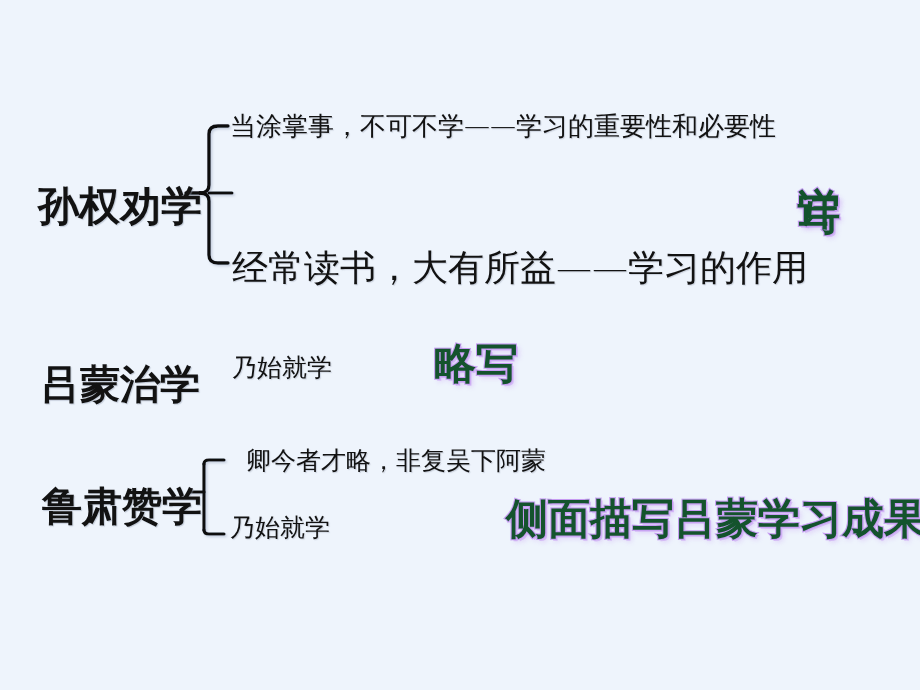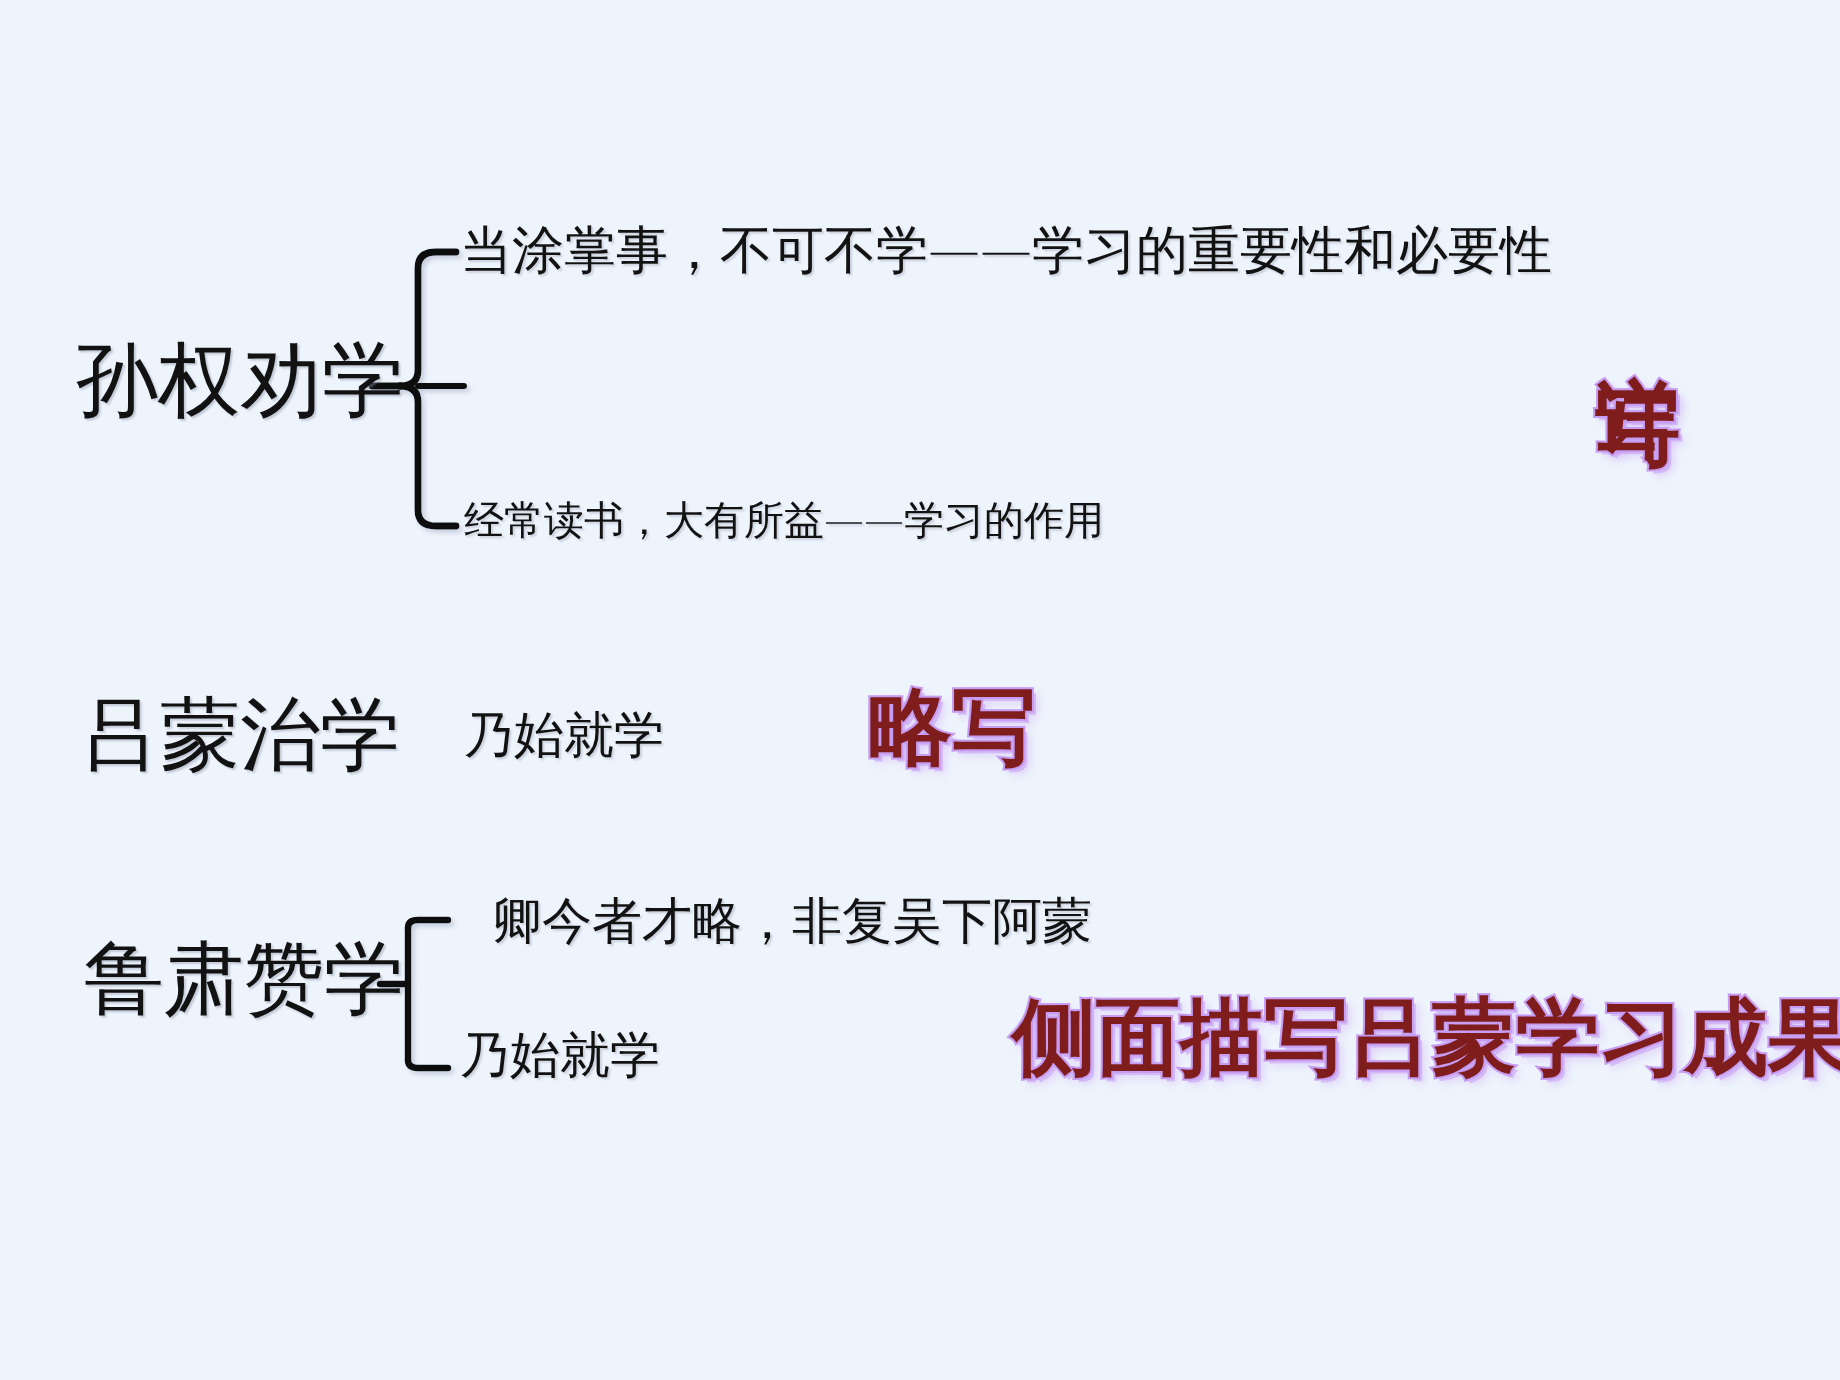--- a/index.html
+++ b/index.html
@@ -18,25 +18,26 @@
     position: relative;
     width: 920px;
     height: 690px;
     background: #eef4fc;
   }
 
   
   .group-label {
     position: absolute;
     color: #121212;
-    font-weight: 400;
+    font-weight: 700;
     letter-spacing: 0px;
     white-space: nowrap;
     line-height: 1;
     text-shadow: 1px 1px 1px rgba(140,150,170,0.45);
+    margin-top: 16px;
   }
 
   
   .branch-text {
     position: absolute;
     color: #121212;
     font-weight: 300;
     white-space: nowrap;
     line-height: 1;
     text-shadow: 1px 1px 1px rgba(150,158,175,0.40);
@@ -51,21 +52,21 @@
     height: 690px;
     pointer-events: none;
   }
 
   
   .annot {
     position: absolute;
     white-space: nowrap;
     font-weight: 700;
     line-height: 1;
-    color: #7f1d1d;
+    color: #14532d;
     -webkit-text-stroke: 2px #c79df3;
     paint-order: stroke fill;
     text-shadow:
        2px 2px 0 rgba(199,157,243,0.55),
        3px 3px 5px rgba(199,157,243,0.45),
       -1px -1px 0 rgba(199,157,243,0.30);
   }
   .annot-vertical {
     writing-mode: vertical-rl;
     text-orientation: upright;
@@ -114,21 +115,21 @@
                Q 204 534 209 534
                L 224 534" fill="none" stroke="#0d0d0d" stroke-width="3.2" stroke-linecap="round" stroke-linejoin="round"></path>
     </g>
   </svg>
 
   <div class="group-label" style="left:38px; top:170px; font-size:41px;">孙权劝学</div>
 
   <div class="branch-text" style="left:230px; top:113px; font-size:26px;text-align:center;">当涂掌事，不可不学——学习的重要性和必要性</div>
 
 
-  <div class="branch-text" style="left:232px; top:250px; font-size:20px;">经常读书，大有所益——学习的作用</div>
+  <div class="branch-text" style="left:232px; top:250px; font-size:36px;">经常读书，大有所益——学习的作用</div>
 
   <div class="group-label" style="left:40px; top:348px; font-size:40px;text-align:center;">吕蒙治学</div>
 
   <div class="branch-text" style="left:232px; top:355px; font-size:25px;text-align:right;">乃始就学</div>
 
   <div class="group-label" style="left:42px; top:470px; font-size:40px;">鲁肃赞学</div>
 
   <div class="branch-text" style="left:230px; top:448px; font-size:25px;margin-left:16px;">卿今者才略，非复吴下阿蒙</div>
 
   <div class="branch-text" style="left:230px; top:515px; font-size:25px;">乃始就学</div>

